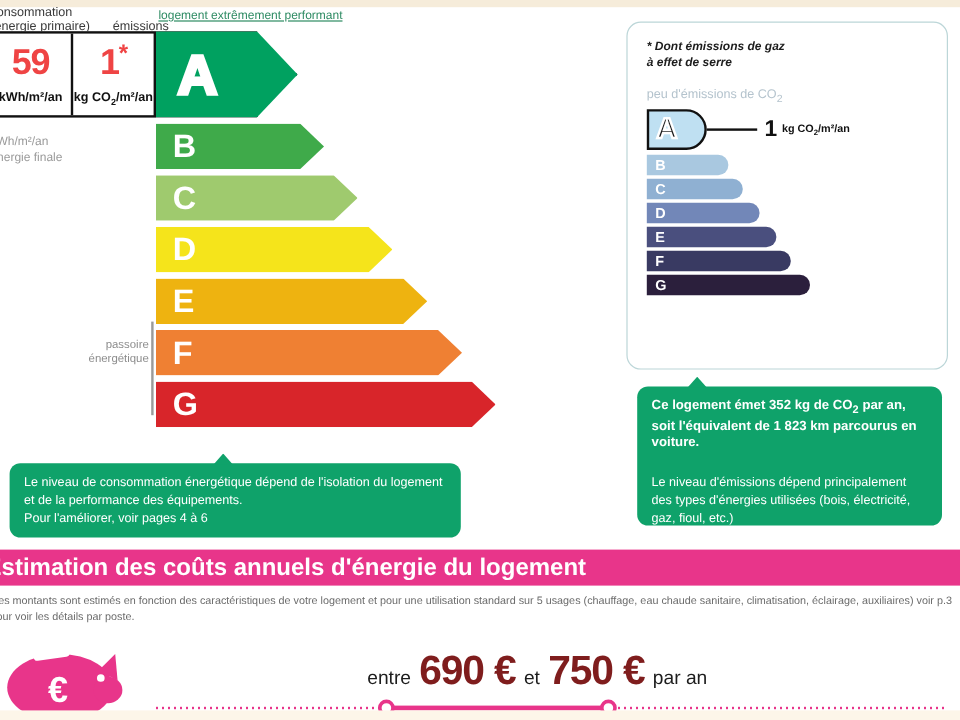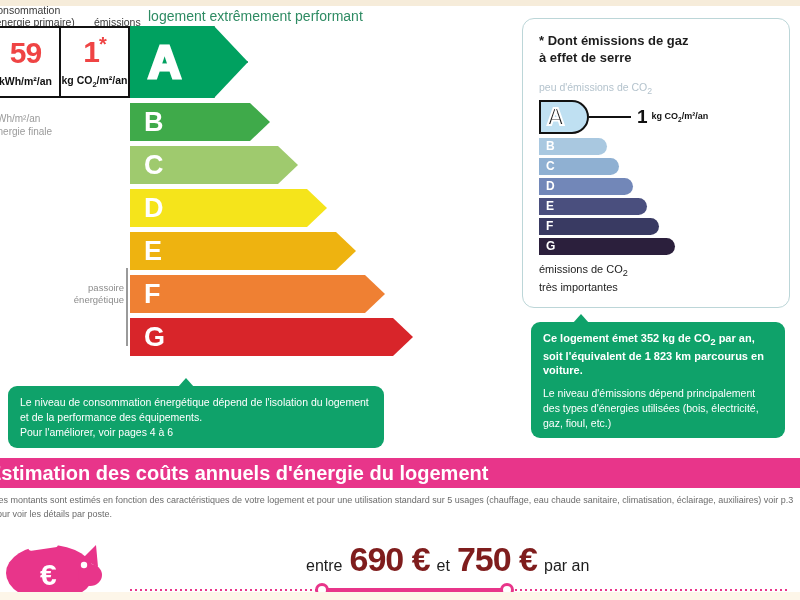--- a/index.html
+++ b/index.html
@@ -23,21 +23,21 @@
   .valbox { position:absolute; left:-10px; top:26px; width:140px; height:72px;
             border:2px solid #111; background:#fff; display:flex; }
   .valcell { flex:1; position:relative; display:flex; flex-direction:column;
              align-items:center; justify-content:center; }
   .valcell + .valcell { border-left:2px solid #111; }
   .valnum { font-size:30px; font-weight:bold; color:#ef4444; line-height:1; letter-spacing:-1px; }
   .valnum .star { font-size:20px; vertical-align:super; font-weight:bold; }
   .valunit { font-size:10.5px; font-weight:bold; color:#111; margin-top:7px; white-space:nowrap; }
   .valunit sub { font-size:7.5px; }
 
-  .cap-top { position:absolute; left:148px; top:8px; font-size:14px; color:#2e8b63; }
+  .cap-top { position:absolute; left:132px; top:8px; font-size:10px; color:#2e8b63;text-decoration:underline; }
   .cap-bot { position:absolute; left:140px; top:348px; font-size:11px; color:#b8322c; }
 
   .bars { position:absolute; left:130px; top:26px; }
   .bar { position:relative; height:38px; margin-bottom:5px; display:flex; align-items:center; }
   .bar .shape { position:absolute; left:0; top:0; height:100%; }
   .bar .letter { position:relative; z-index:2; color:#fff; font-size:27px; font-weight:bold;
                  margin-left:14px; line-height:1; }
   .bar.sel { height:72px; margin-bottom:5px; }
   .bar.sel .letter { font-size:46px; -webkit-text-stroke:3px #fff; margin-left:18px; }
 
@@ -48,21 +48,21 @@
   
   .callout-green { position:absolute; left:8px; top:386px; width:376px; height:62px;
                    background:#0fa26a; border-radius:9px; color:#fff;
                    font-size:10.5px; line-height:1.45; padding:9px 12px; }
   .callout-green .notch { position:absolute; left:170px; top:-8px; width:16px; height:9px;
                           background:#0fa26a; clip-path:polygon(50% 0,100% 100%,0 100%); }
 
   
   .co2-panel { position:absolute; left:522px; top:18px; width:268px; height:290px;
                border:1.5px solid #bcd6d8; border-radius:12px; background:#fff; padding:14px 16px; }
-  .co2-title { font-size:13px; font-weight:bold; color:#1d1d1d; line-height:1.3; }
+  .co2-title { font-size:10px; font-weight:bold; color:#1d1d1d; line-height:1.3;font-style:italic; }
   .co2-sub-top { font-size:10.5px; color:#b4c3cd; margin-top:14px; }
   .co2-sub-bot { font-size:11px; color:#1d1d1d; line-height:1.3; margin-top:7px; }
 
   .co2-a-row { position:relative; height:34px; margin-top:4px; display:flex; align-items:center; }
   .co2-a { width:50px; height:34px; background:#bfe0f2; border:2px solid #111;
            border-radius:0 22px 22px 0; display:flex; align-items:center; }
   .co2-a span { font-size:24px; font-weight:bold; color:#1d1d1d; margin-left:6px;
                 -webkit-text-stroke:2px #fff; }
   .co2-lead { width:42px; height:2px; background:#111; }
   .co2-val { font-size:19px; font-weight:bold; color:#111; margin-left:6px; }
@@ -72,21 +72,21 @@
   .co2-bars { margin-top:4px; }
   .co2-bar { height:17px; margin-bottom:3px; border-radius:0 10px 10px 0;
              display:flex; align-items:center; }
   .co2-bar span { font-size:12px; font-weight:bold; color:#fff; margin-left:7px; line-height:1; }
 
   .callout-teal { position:absolute; left:531px; top:322px; width:254px; height:116px;
                   background:#0fa26a; border-radius:9px; color:#fff; padding:9px 12px; }
   .callout-teal .notch { position:absolute; left:42px; top:-8px; width:16px; height:9px;
                          background:#0fa26a; clip-path:polygon(50% 0,100% 100%,0 100%); }
   .ct-strong { font-size:11px; font-weight:bold; line-height:1.35; }
-  .ct-reg { font-size:10.5px; line-height:1.42; margin-top:8px; }
+  .ct-reg { font-size:10.5px; line-height:1.42; margin-top:18px; }
 
   
   .cost-band { position:absolute; left:0; top:458px; width:800px; height:30px; background:#e8358a; }
   .cost-band .t { position:absolute; left:-12px; top:4px; font-size:20px; font-weight:bold;
                   color:#fff; white-space:nowrap; }
   .cost-note { position:absolute; left:-8px; top:494px; width:816px; font-size:9px;
                color:#6b6b6b; line-height:1.55; }
 
   .piggy { position:absolute; left:4px; top:535px; width:110px; height:70px; }
   .cost-line { position:absolute; left:306px; top:540px; display:flex; align-items:baseline; }
@@ -198,21 +198,20 @@
         <span>E</span>
       </div>
       <div class="co2-bar" style="width: 120px; background: rgb(57, 58, 98);">
         <span>F</span>
       </div>
       <div class="co2-bar" style="width: 136px; background: rgb(43, 31, 60);">
         <span>G</span>
       </div>
     </div>
 
-  <div class="co2-sub-bot">émissions de CO<sub>2</sub><br>très importantes</div>
 </div>
 
 <div class="callout-teal">
   <div class="notch"></div>
   <div class="ct-strong" id="ctStrong">Ce logement émet 352 kg de CO<sub>2</sub> par an, soit l'équivalent de 1 823 km parcourus en voiture.</div>
   <div class="ct-reg">Le niveau d'émissions dépend principalement des types d'énergies utilisées (bois, électricité, gaz, fioul, etc.)</div>
 </div>
 
 <div class="cost-band">
   <div class="t">Estimation des coûts annuels d'énergie du logement</div>

